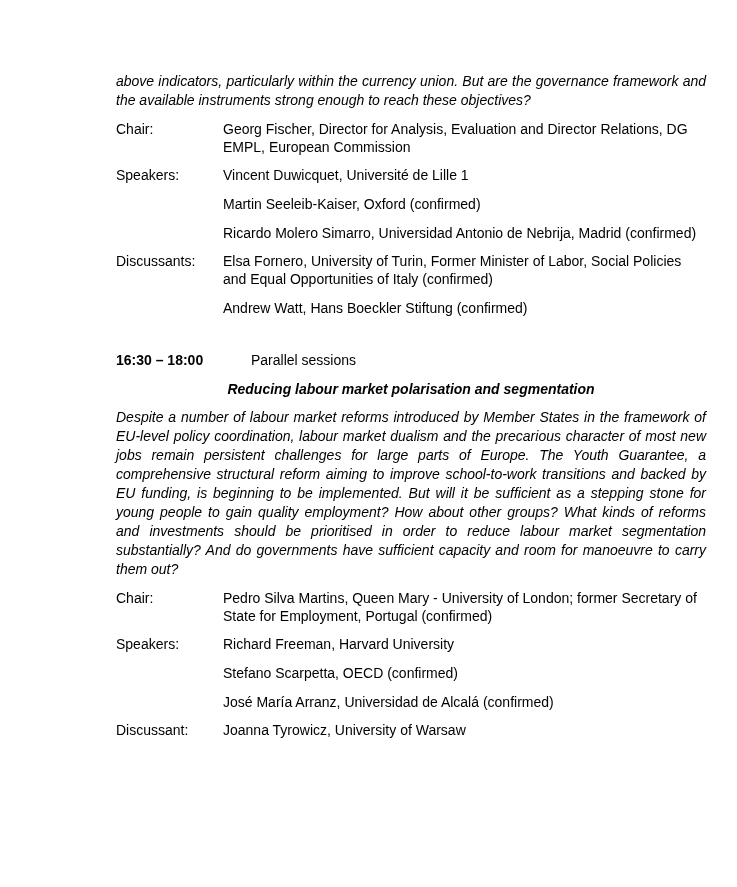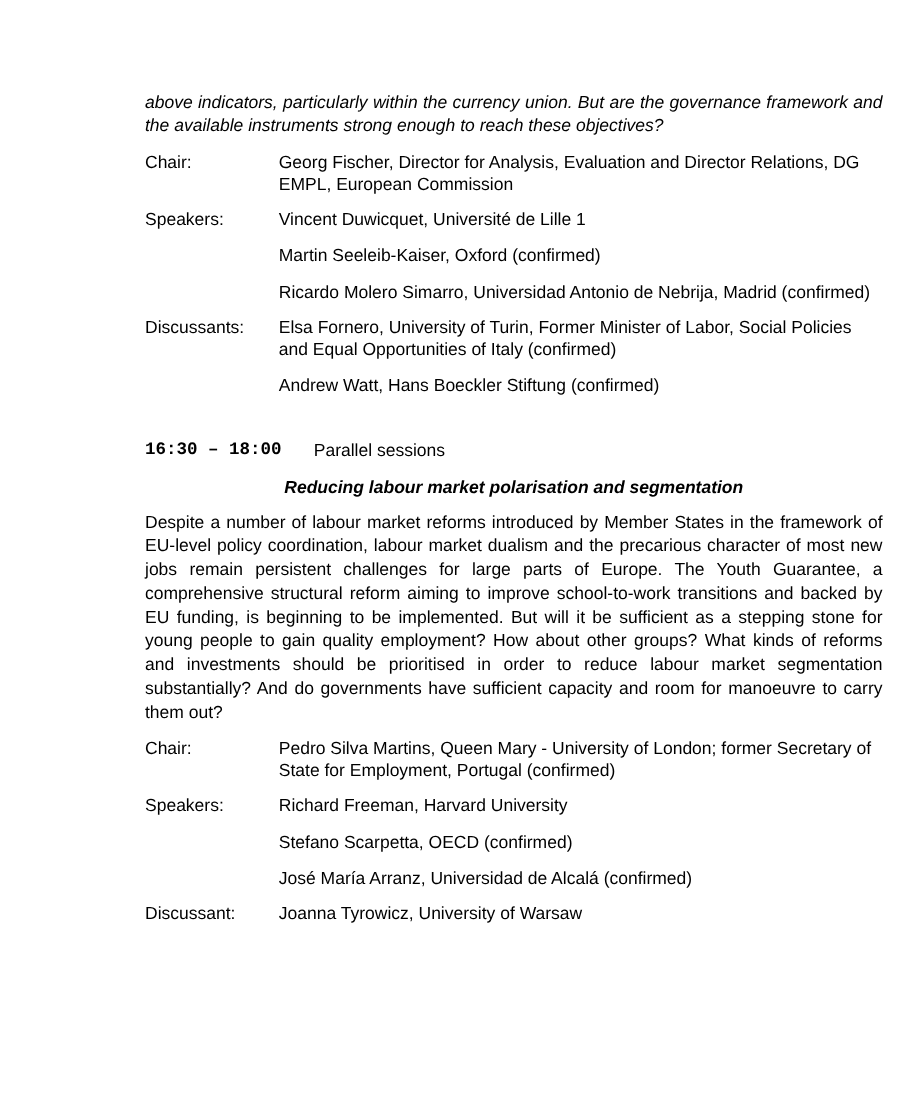--- a/index.html
+++ b/index.html
@@ -7,23 +7,23 @@
          font-family: "Liberation Sans", sans-serif; color: #000; font-size: 14px; }
   .page { position: absolute; left: 80px; top: 72px; width: 590px; margin-left: 36px; }
   .intro { font-style: italic; text-align: justify; line-height: 19px; margin: 0 0 10px 0; }
   .row { display: flex; margin-bottom: 10px; line-height: 18px; }
   .label { width: 107px; flex: none; }
   .entries { flex: 1; }
   .entry { margin-bottom: 11px; }
   .entry:last-child { margin-bottom: 0; }
   .conf { }
   .time-row { display: flex; margin-top: 34px; line-height: 18px; }
-  .time { font-weight: bold; width: 135px; flex: none; font-family: Liberation Mono, monospace; }
+  .time { font-weight: bold; width: 135px; flex: none; }
   .session-title { font-weight: bold; font-style: italic; margin: 11px 0 10px 0; line-height: 18px; text-align: center; }
-  .desc { text-align: justify; line-height: 19px; margin: 0 0 10px 0; }
+  .desc { font-style: italic; text-align: justify; line-height: 19px; margin: 0 0 10px 0; }
 </style>
 </head>
 <body>
 
 <div class="page">
   <p class="intro">above indicators, particularly within the currency union. But are the governance framework and the available instruments strong enough to reach these objectives?</p>
 
   <div class="row">
     <div class="label">Chair:</div>
     <div class="entries">

